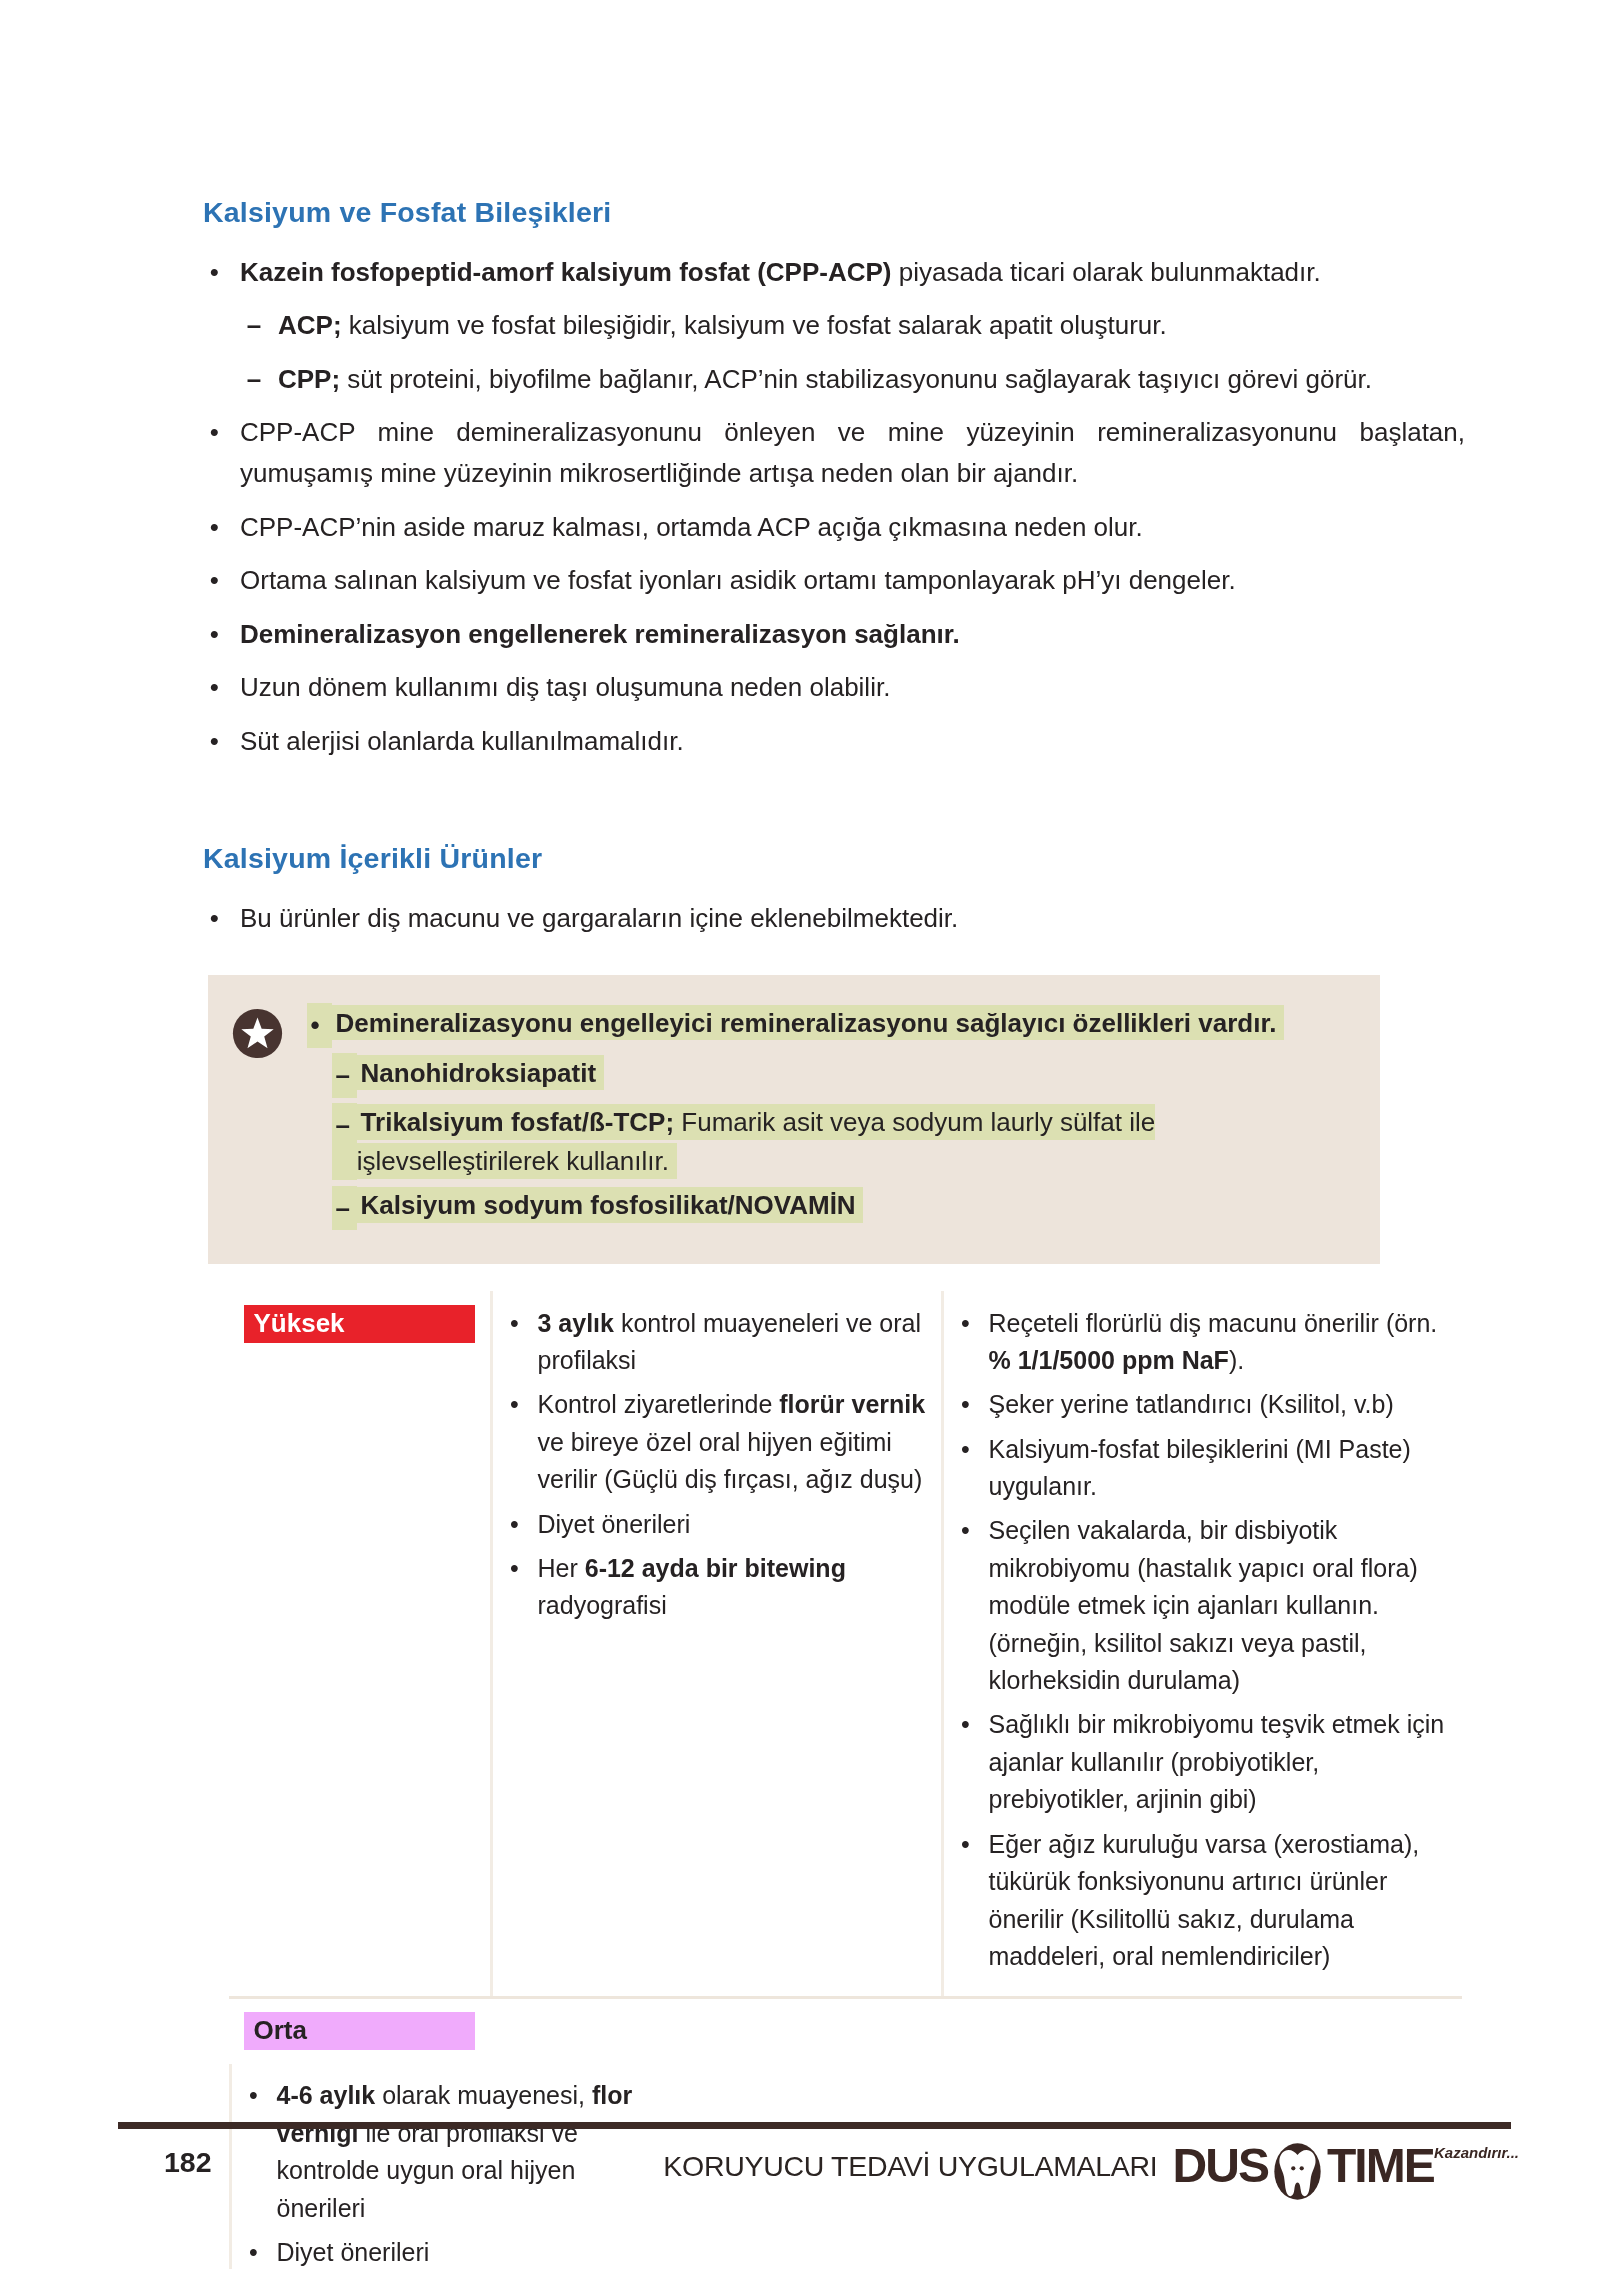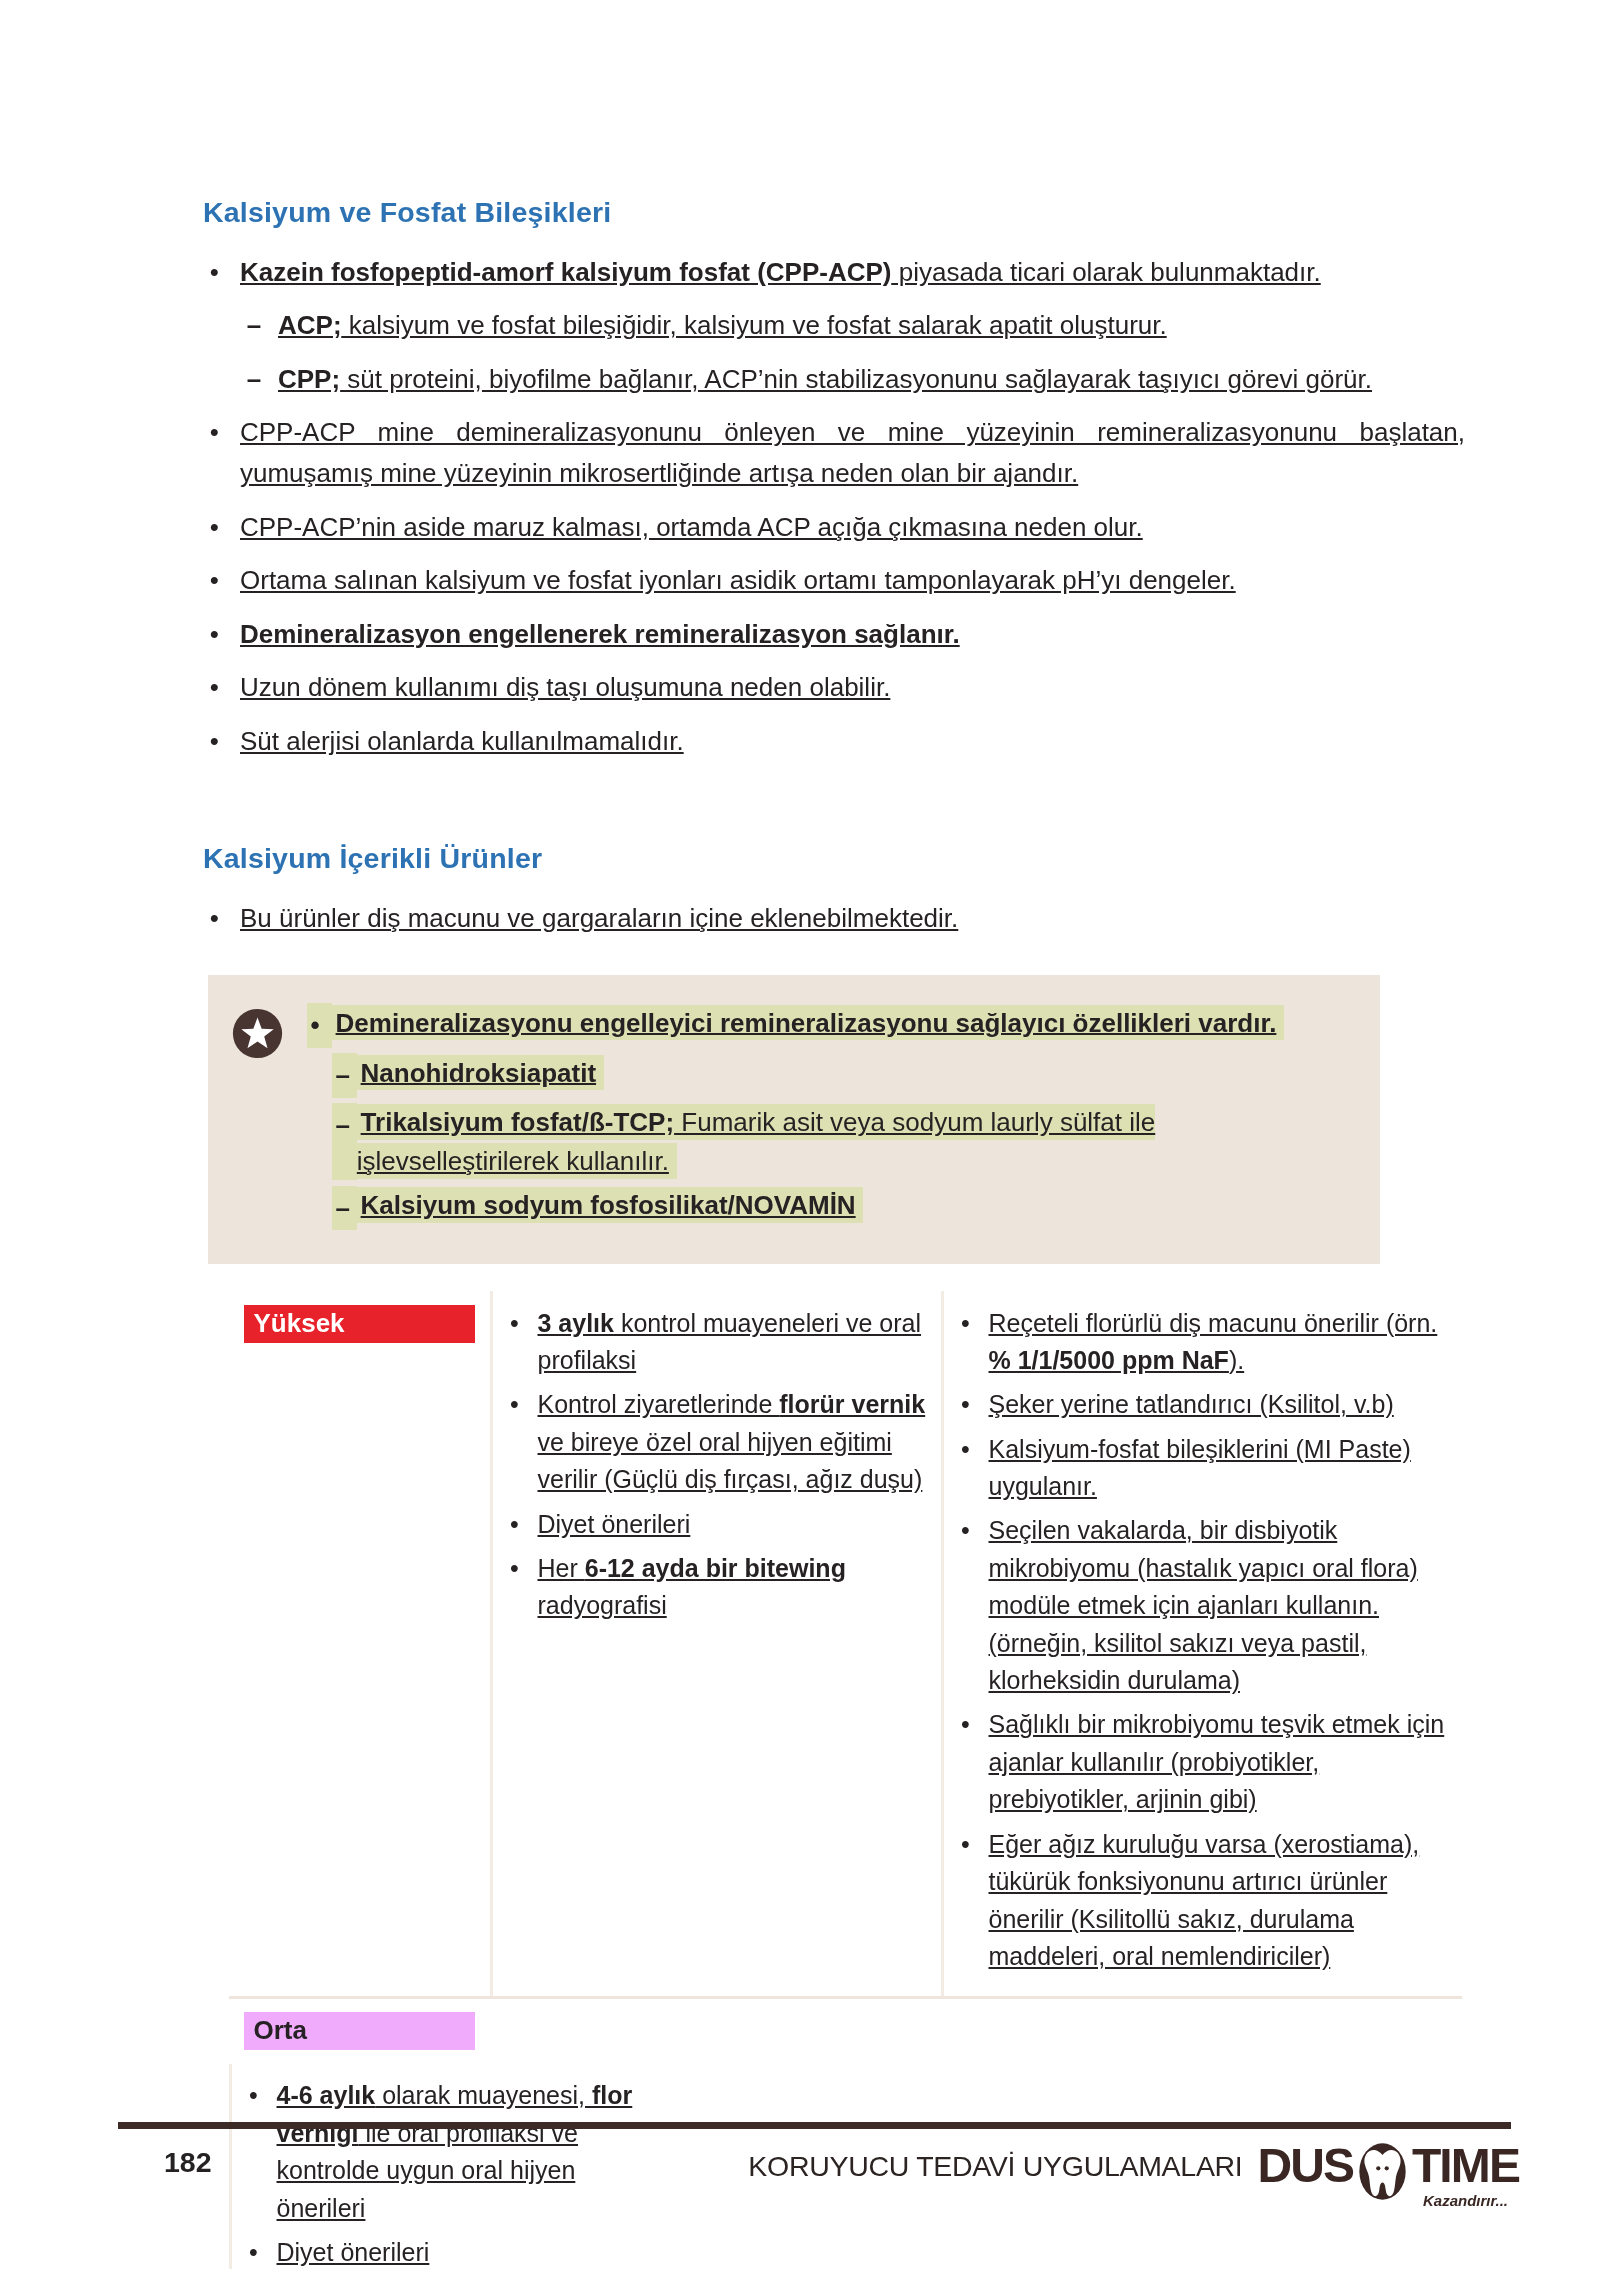--- a/index.html
+++ b/index.html
@@ -6,21 +6,21 @@
   .page{position:relative;width:1618px;height:2269px;background:#ffffff;margin:0 auto;
         font-family:"Liberation Sans",sans-serif;color:#262223;overflow:hidden;}
   .content{position:absolute;left:203px;top:196px;width:1262px;}
   .sec-title{color:#2d73b4;font-size:28.5px;font-weight:bold;margin:0 0 23px 0;letter-spacing:0.2px;}
   .sec-gap{margin-top:80px;}
   .blist{font-size:26px;line-height:1.58;}
   .bitem{display:flex;margin-bottom:12.4px;}
   .bmark{flex:none;width:37px;padding-left:6.7px;box-sizing:border-box;}
   .bitem.sub{margin-left:37px;margin-bottom:12.4px;}
   .bmark.dash{width:38px;font-weight:bold;}
-  .btext{flex:1;text-decoration:underline;}
+  .btext{flex:1;}
   .btext.just{text-align:justify;}
   b{font-weight:bold;}
 
   
   .infobox{margin:36px 0 0 4.8px;width:1172px;background:#ede4db;display:flex;
            padding:28.5px 23px 28.5px 0;box-sizing:border-box;}
   .star-col{flex:none;width:99px;display:flex;justify-content:center;align-items:flex-start;padding-top:3.8px;}
   .box-body{flex:1;font-size:26px;line-height:1.48;}
   .box-body .bitem{margin-bottom:5.7px;}
   .box-body .bmark{width:25px;padding-left:0;}
@@ -51,21 +51,21 @@
   
   .foot-rule{position:absolute;left:118px;right:107px;top:2122px;height:6.7px;background:#3c2a26;}
   .page-num{position:absolute;left:164px;top:2146px;font-size:28.5px;font-weight:bold;color:#262223;}
   .foot-right{position:absolute;right:99px;top:2142px;display:flex;align-items:flex-start;gap:15px;}
   .foot-sec{display:flex;flex-direction:row;align-items:flex-end;padding-top:7.6px;}
   .foot-sec-title{font-size:28.5px;color:#2b2422;letter-spacing:-0.3px;white-space:nowrap;}
   .foot-underline{margin-top:6.7px;height:5.7px;width:100%;background:#c9bcab;}
   .logo{display:flex;align-items:flex-start;color:#3a2723;}
   .logo-dus{font-size:48px;font-weight:900;letter-spacing:-1.9px;line-height:1;}
   .logo-oval{margin:0 1.9px;}
-  .logo-right{display:flex;flex-direction:column;align-items:center;}
+  .logo-right{display:flex;flex-direction:row;align-items:flex-start;}
   .logo-time{font-size:48px;font-weight:900;letter-spacing:-1.9px;line-height:1;}
   .logo-tag{font-size:15px;font-weight:bold;font-style:italic;margin-top:1.9px;}
 </style>
 </head>
 <body>
 
 <div class="page">
   <div class="content">
 
     <h1 class="sec-title">Kalsiyum ve Fosfat Bileşikleri</h1>

